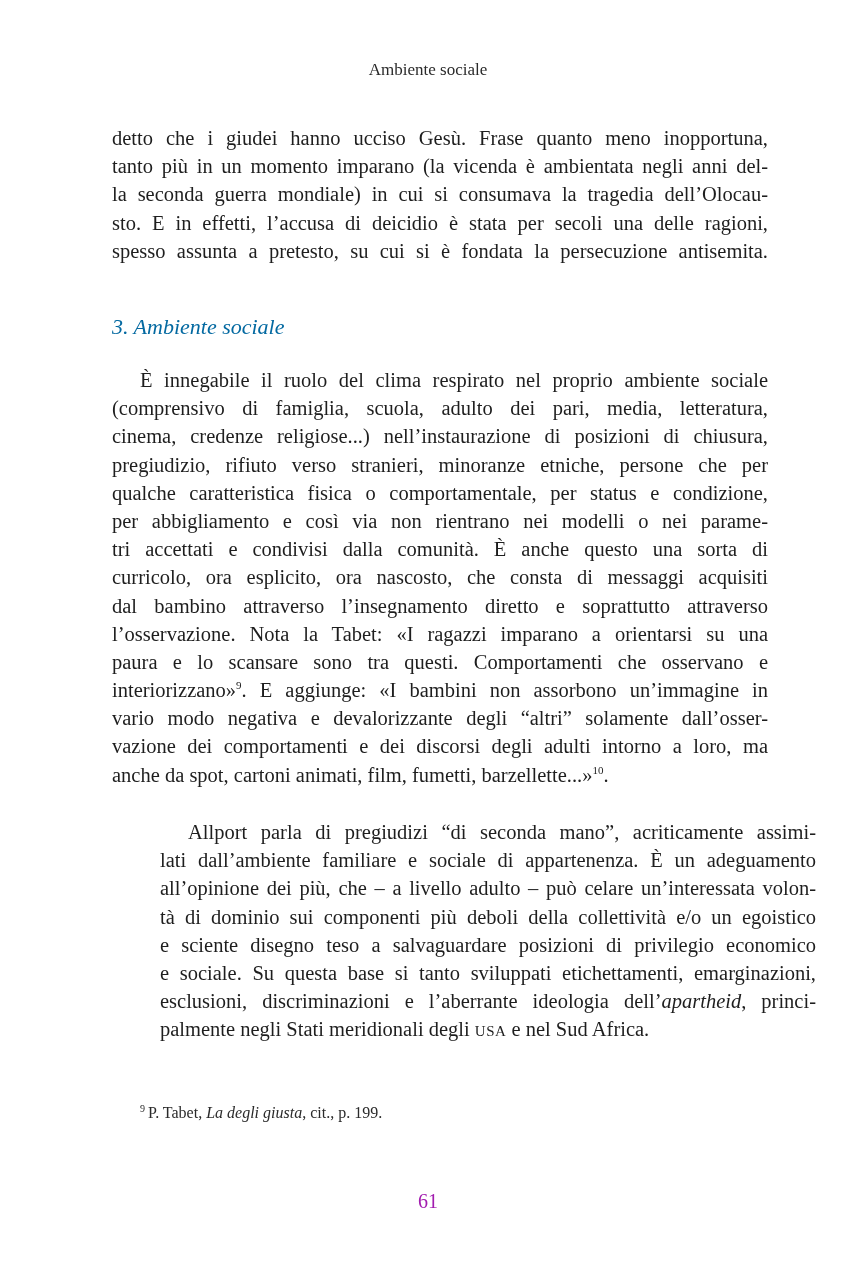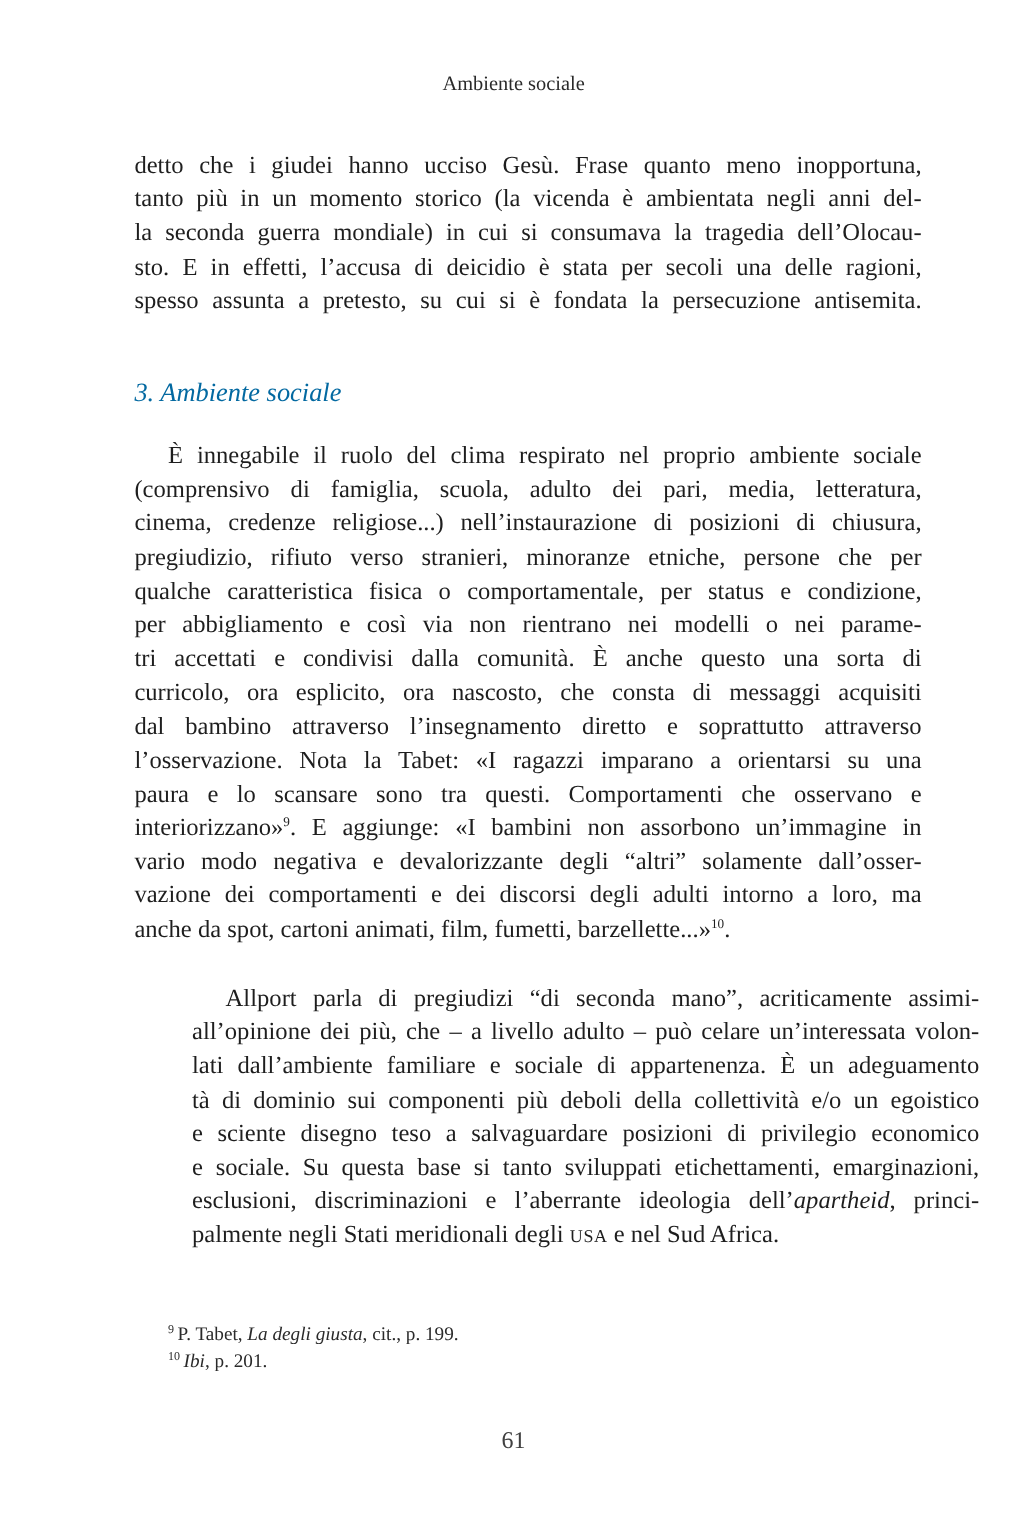--- a/index.html
+++ b/index.html
@@ -74,32 +74,32 @@
       font-size: 10px;
       margin-right: 3px;
     }
     .page-number {
       position: absolute;
       top: 1190px;
       left: 0;
       width: 856px;
       text-align: center;
       font-size: 20px;
-      color: #404040;
+      color: #a21caf;
     }
     i { font-style: italic; }
   </style>
 </head>
 <body>
 
 <div class="running-head">Ambiente sociale</div>
 
 <div class="block" style="top:124px;">
   <div class="line">detto che i giudei hanno ucciso Gesù. Frase quanto meno inopportuna,</div>
-  <div class="line">tanto più in un momento storico (la vicenda è ambientata negli anni del-</div>
+  <div class="line">tanto più in un momento imparano (la vicenda è ambientata negli anni del-</div>
   <div class="line">la seconda guerra mondiale) in cui si consumava la tragedia dell’Olocau-</div>
   <div class="line">sto. E in effetti, l’accusa di deicidio è stata per secoli una delle ragioni,</div>
   <div class="line">spesso assunta a pretesto, su cui si è fondata la persecuzione antisemita.</div>
 </div>
 
 <div class="section-title">3. Ambiente sociale</div>
 
 <div class="block" style="top:366px;">
   <div class="line indent">È innegabile il ruolo del clima respirato nel proprio ambiente sociale</div>
   <div class="line">(comprensivo di famiglia, scuola, adulto dei pari, media, letteratura,</div>
@@ -117,35 +117,32 @@
   </div>
   <div class="line">vario modo negativa e devalorizzante degli “altri” solamente dall’osser-</div>
   <div class="line">vazione dei comportamenti e dei discorsi degli adulti intorno a loro, ma</div>
   <div class="line last">
     <span>anche da spot, cartoni animati, film, fumetti, barzellette...»</span><sup>10</sup><span>.</span>
   </div>
 </div>
 
 <div class="block" style="top:818px;margin-left:48px;">
   <div class="line indent">Allport parla di pregiudizi “di seconda mano”, acriticamente assimi-</div>
+  <div class="line">lati dall’ambiente familiare e sociale di appartenenza. È un adeguamento</div>
   <div class="line">all’opinione dei più, che – a livello adulto – può celare un’interessata volon-</div>
-  <div class="line">lati dall’ambiente familiare e sociale di appartenenza. È un adeguamento</div>
   <div class="line">tà di dominio sui componenti più deboli della collettività e/o un egoistico</div>
   <div class="line">e sciente disegno teso a salvaguardare posizioni di privilegio economico</div>
   <div class="line">e sociale. Su questa base si tanto sviluppati etichettamenti, emarginazioni,</div>
   <div class="line">
     <span>esclusioni, discriminazioni e l’aberrante ideologia dell’</span><i>apartheid</i><span>, princi-</span>
   </div>
   <div class="line last">
     <span>palmente negli Stati meridionali degli </span><span class="sc">USA</span><span> e nel Sud Africa.</span>
   </div>
 </div>
 
 <div class="footnotes">
   <div class="fn">
     <sup>9</sup><span>P. Tabet, </span><i>La degli giusta</i><span>, cit., p. 199.</span>
   </div>
-  <div class="fn">
-    <sup>10</sup><i>Ibi</i><span>, p. 201.</span>
-  </div>
 </div>
 
 <div class="page-number">61</div>
 
 </body></html>

